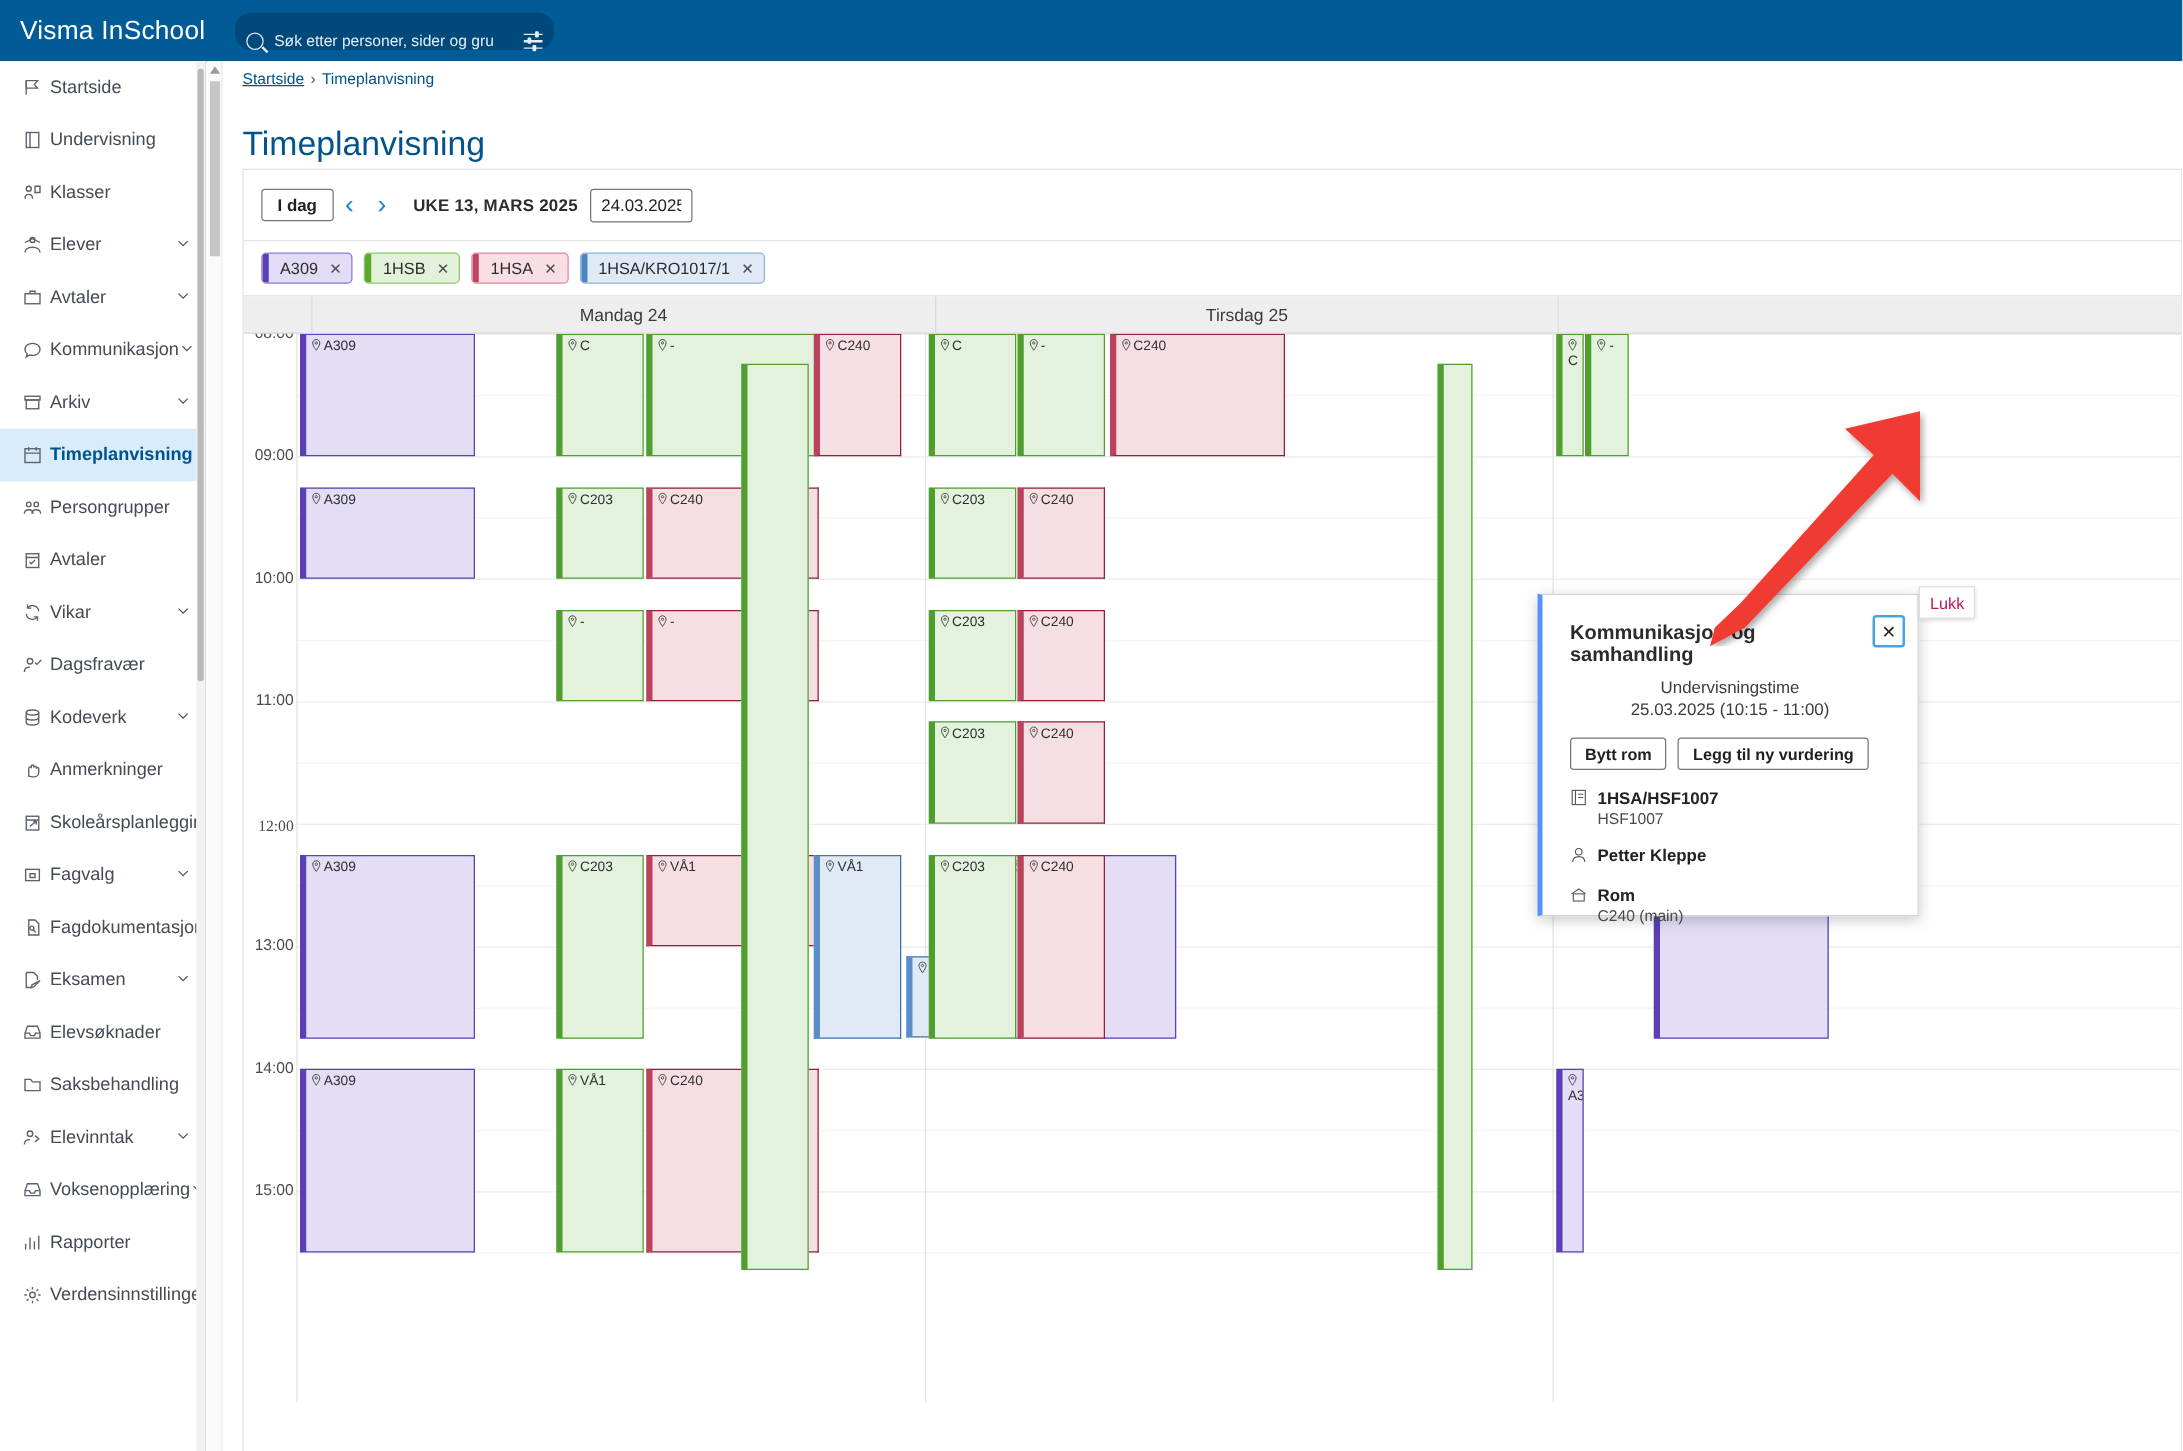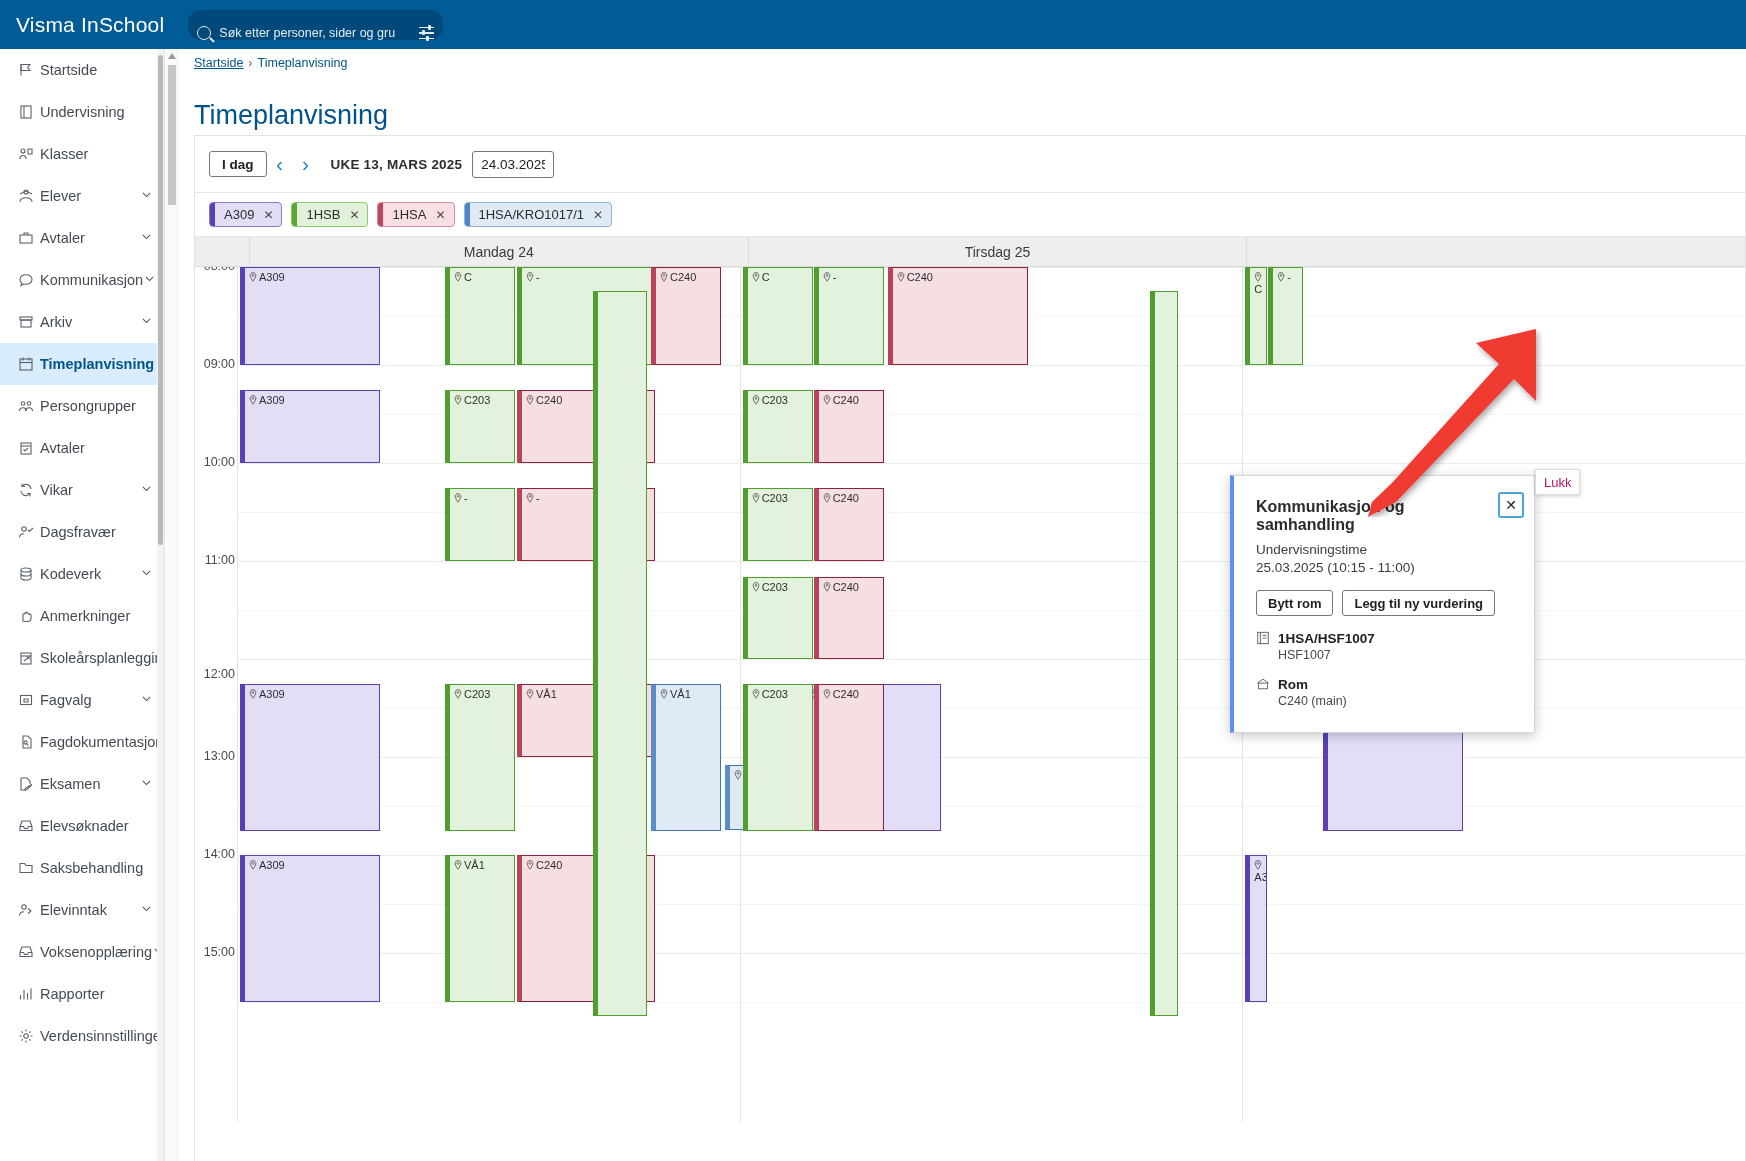--- a/index.html
+++ b/index.html
@@ -93,21 +93,21 @@
   .ev .pin { display:inline-block; width:7px; height:9px; vertical-align:-1px; margin-right:3px; }
   .ev .room { font-size:11px; }
 
   
   #popup {
     position:absolute; left:1052px; top:426px; width:305px; height:258px;
     background:#fff; border:1px solid #d5d5d5; border-left:4px solid #5b8ff9;
     box-shadow:0 3px 11px rgba(0,0,0,.22); z-index:40;
   }
   #popup h3 { margin:0; padding:22px 42px 0 22px; font-size:16px; color:#2b2b2b; font-weight:bold; }
-  #popup .sub { padding:7px 22px 0 22px; font-size:13.5px; color:#3c3c3c; line-height:18px; }
+  #popup .sub { padding:7px 22px 0 22px; font-size:13.5px; color:#3c3c3c; line-height:18px;text-align:center; }
   #popup .acts { display:flex; gap:9px; padding:13px 22px 0 22px; }
   #popup .acts button { height:26px; padding:0 11px; border:1px solid #767676; background:#fff; border-radius:3px;
     font-size:13px; font-weight:bold; color:#1f1f1f; cursor:pointer; font-family:inherit; }
   #popup .det { display:flex; padding:15px 22px 0 22px; font-size:13px; }
   #popup .det .di { width:22px; flex:0 0 22px; color:#555; }
   #popup .det .strong { font-weight:bold; color:#222; font-size:13.5px; }
   #popup .det .sm { color:#4a4a4a; font-size:12.5px; margin-top:2px; }
   #closebtn { position:absolute; right:10px; top:16px; width:26px; height:26px; background:#fff;
     border:2px solid #4aa3df; border-radius:3px; display:flex; align-items:center; justify-content:center;
     font-size:14px; color:#222; cursor:pointer; }
@@ -477,21 +477,21 @@
           <div class="hline" style="top: 49px; background: rgb(244, 244, 244);"></div>
           <div class="hourlabel" style="top: 90px;">09:00</div>
           <div class="hline" style="top: 98px;"></div>
           <div class="hline" style="top: 147px; background: rgb(244, 244, 244);"></div>
           <div class="hourlabel" style="top: 188px;">10:00</div>
           <div class="hline" style="top: 196px;"></div>
           <div class="hline" style="top: 245px; background: rgb(244, 244, 244);"></div>
           <div class="hourlabel" style="top: 286px;">11:00</div>
           <div class="hline" style="top: 294px;"></div>
           <div class="hline" style="top: 343px; background: rgb(244, 244, 244);"></div>
-          <div class="hourlabel" style="top: 400px;">12:00</div>
+          <div class="hourlabel" style="top: 387px; font-family: Liberation Serif, serif;">12:00</div>
           <div class="hline" style="top: 392px;"></div>
           <div class="hline" style="top: 441px; background: rgb(244, 244, 244);"></div>
           <div class="hourlabel" style="top: 482px;">13:00</div>
           <div class="hline" style="top: 490px;"></div>
           <div class="hline" style="top: 539px; background: rgb(244, 244, 244);"></div>
           <div class="hourlabel" style="top: 580px; text-align: right;">14:00</div>
           <div class="hline" style="top: 588px;"></div>
           <div class="hline" style="top: 637px; background: rgb(244, 244, 244);"></div>
           <div class="hourlabel" style="top: 678px;">15:00</div>
           <div class="hline" style="top: 686px;"></div>
@@ -655,20 +655,31 @@
               <line x1="7.5" y1="5" x2="12" y2="5" stroke="#555"></line>
               <line x1="7.5" y1="8" x2="12" y2="8" stroke="#555"></line>
             </svg>
         </div>
         <div>
           <div class="strong">1HSA/HSF1007</div>
           <div class="sm">HSF1007</div>
         </div>
       </div>
 
+      <div class="det">
+        <div class="di">
+          <svg width="14" height="14" viewBox="0 0 16 16">
+              <circle cx="8" cy="5" r="3" fill="none" stroke="#555"></circle>
+              <path d="M2.5 14.5c0-3.2 2.4-5 5.5-5s5.5 1.8 5.5 5" fill="none" stroke="#555"></path>
+            </svg>
+        </div>
+        <div>
+          <div class="strong">Petter Kleppe</div>
+        </div>
+      </div>
 
       <div class="det">
         <div class="di">
           <svg width="14" height="14" viewBox="0 0 16 16">
               <path d="M1.5 7L8 2.5 14.5 7" fill="none" stroke="#555"></path>
               <rect x="3" y="7" width="10" height="6.5" fill="none" stroke="#555"></rect>
             </svg>
         </div>
         <div>
           <div class="strong">Rom</div>

